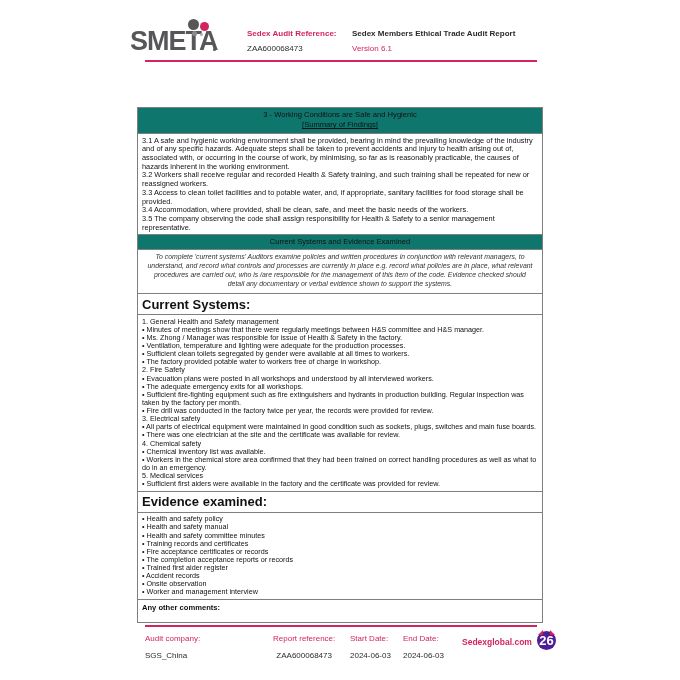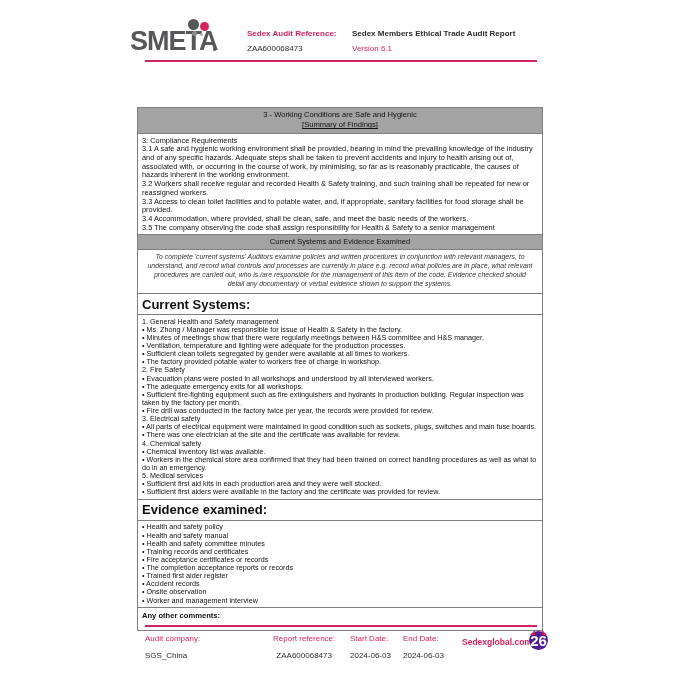--- a/index.html
+++ b/index.html
@@ -27,39 +27,39 @@
   .dark  { color:#2b2b2b; }
   .hrule { position:absolute; left:145px; width:392px; height:2px; background:#d2245f; }
   .hrule.top { top:60px; }
   .hrule.bottom { top:625px; }
   
   .tbl { position:absolute; left:137px; width:406px; border:1px solid #7f7f7f; background:#fff; }
   .tbl-1 { top:107px; }
   .tbl-2 { top:234px; }
   .row { border-bottom:1px solid #7f7f7f; }
   .row:last-child { border-bottom:none; }
-  .row-head { background:#a3a3a3; text-align:center; font-size:7.6px; line-height:1.35; padding:2px 4px; color:#111; }
+  .row-head { background:#0f766e; text-align:center; font-size:7.6px; line-height:1.35; padding:2px 4px; color:#111; }
   .row-head .sub { text-decoration:underline; }
   .row-body { padding:3px 4px; font-size:7.4px; line-height:1.18; color:#111; }
   .row-note { padding:3px 8px 4px; font-size:6.9px; line-height:1.3; font-style:italic; text-align:center; color:#333; }
   .row-label { padding:2.5px 4px; font-size:13px; font-weight:bold; color:#111; }
   .row-list { padding:2.5px 4px; font-size:7.2px; line-height:1.13; color:#111; }
   .row-comments { padding:2.5px 4px 10px; font-size:7.6px; font-weight:bold; color:#111; }
   .para { margin:0; }
   
   .ftr { position:absolute; left:145px; top:631px; width:400px; font-size:8px; }
   .fcol { position:absolute; top:0; line-height:2.1; }
   .fcol .lab { color:#d2245f; font-weight:normal; }
   .fcol .val { color:#2b2b2b; }
   .f1 { left:0px; }   .f2 { left:128px;text-align:center; } .f3 { left:205px; } .f4 { left:258px; }
   .site { position:absolute; left:317px; top:6px; color:#d2245f; font-weight:bold; font-size:8.5px; }
   .badge {
-    position:absolute; left:384px; top:0px; width:19px; height:19px;
+    position:absolute; left:392px; top:0px; width:19px; height:19px;
     background:#4c1d95; color:#fff; border-radius:50% 50% 50% 50%;
-    font-size:15px; font-weight:bold; display:flex; align-items:center; justify-content:center;
+    font-size:13px; font-weight:bold; display:flex; align-items:center; justify-content:center;
   }
   .badge::before, .badge::after {
     content:""; position:absolute; top:-1px; width:0; height:0;
     border-style:solid;
   }
   .badge::before { left:1px;  border-width:0 0 5px 5px; border-color:transparent transparent #d81e5a transparent; }
   .badge::after  { right:1px; border-width:0 5px 5px 0; border-color:transparent transparent #d81e5a transparent; }
 </style>
 </head>
 <body>
@@ -85,55 +85,53 @@
     </div>
   </div>
   <div class="hrule top"></div>
 
   <div class="tbl tbl-1">
     <div class="row row-head">
       <div>3 - Working Conditions are Safe and Hygienic</div>
       <div class="sub">[Summary of Findings]</div>
     </div>
     <div class="row row-body">
-        <div class="para">3: Compliance Requirements</div>
         <div class="para">3.1 A safe and hygienic working environment shall be provided, bearing in mind the prevailing knowledge of the industry and of any specific hazards. Adequate steps shall be taken to prevent accidents and injury to health arising out of, associated with, or occurring in the course of work, by minimising, so far as is reasonably practicable, the causes of hazards inherent in the working environment.</div>
         <div class="para">3.2 Workers shall receive regular and recorded Health &amp; Safety training, and such training shall be repeated for new or reassigned workers.</div>
         <div class="para">3.3 Access to clean toilet facilities and to potable water, and, if appropriate, sanitary facilities for food storage shall be provided.</div>
         <div class="para">3.4 Accommodation, where provided, shall be clean, safe, and meet the basic needs of the workers.</div>
         <div class="para">3.5 The company observing the code shall assign responsibility for Health &amp; Safety to a senior management representative.</div>
       </div>
   </div>
 
   <div class="tbl tbl-2">
     <div class="row row-head">
       <div>Current Systems and Evidence Examined</div>
     </div>
     <div class="row row-note">To complete 'current systems' Auditors examine policies and written procedures in conjunction with relevant managers, to understand, and record what controls and processes are currently in place e.g. record what policies are in place, what relevant procedures are carried out, who is /are responsible for the management of this item of the code. Evidence checked should detail any documentary or verbal evidence shown to support the systems.</div>
     <div class="row row-label">Current Systems:</div>
     <div class="row row-list">
         <div class="para">1. General Health and Safety management</div>
+        <div class="para">• Minutes of meetings show that there were regularly meetings between H&amp;S committee and H&amp;S manager.</div>
         <div class="para">• Ms. Zhong / Manager was responsible for issue of Health &amp; Safety in the factory.</div>
-        <div class="para">• Minutes of meetings show that there were regularly meetings between H&amp;S committee and H&amp;S manager.</div>
         <div class="para">• Ventilation, temperature and lighting were adequate for the production processes.</div>
         <div class="para">• Sufficient clean toilets segregated by gender were available at all times to workers.</div>
         <div class="para">• The factory provided potable water to workers free of charge in workshop.</div>
         <div class="para">2. Fire Safety</div>
         <div class="para">• Evacuation plans were posted in all workshops and understood by all interviewed workers.</div>
         <div class="para">• The adequate emergency exits for all workshops.</div>
         <div class="para">• Sufficient fire-fighting equipment such as fire extinguishers and hydrants in production building. Regular inspection was taken by the factory per month.</div>
         <div class="para">• Fire drill was conducted in the factory twice per year, the records were provided for review.</div>
         <div class="para">3. Electrical safety</div>
         <div class="para">• All parts of electrical equipment were maintained in good condition such as sockets, plugs, switches and main fuse boards.</div>
         <div class="para">• There was one electrician at the site and the certificate was available for review.</div>
         <div class="para">4. Chemical safety</div>
         <div class="para">• Chemical inventory list was available.</div>
         <div class="para">• Workers in the chemical store area confirmed that they had been trained on correct handling procedures as well as what to do in an emergency.</div>
         <div class="para">5. Medical services</div>
-        <div class="para">• Sufficient first aid kits in each production area and they were well stocked.</div>
         <div class="para">• Sufficient first aiders were available in the factory and the certificate was provided for review.</div>
       </div>
     <div class="row row-label">Evidence examined:</div>
     <div class="row row-list">
         <div class="para">• Health and safety policy</div>
         <div class="para">• Health and safety manual</div>
         <div class="para">• Health and safety committee minutes</div>
         <div class="para">• Training records and certificates</div>
         <div class="para">• Fire acceptance certificates or records</div>
         <div class="para">• The completion acceptance reports or records</div>

